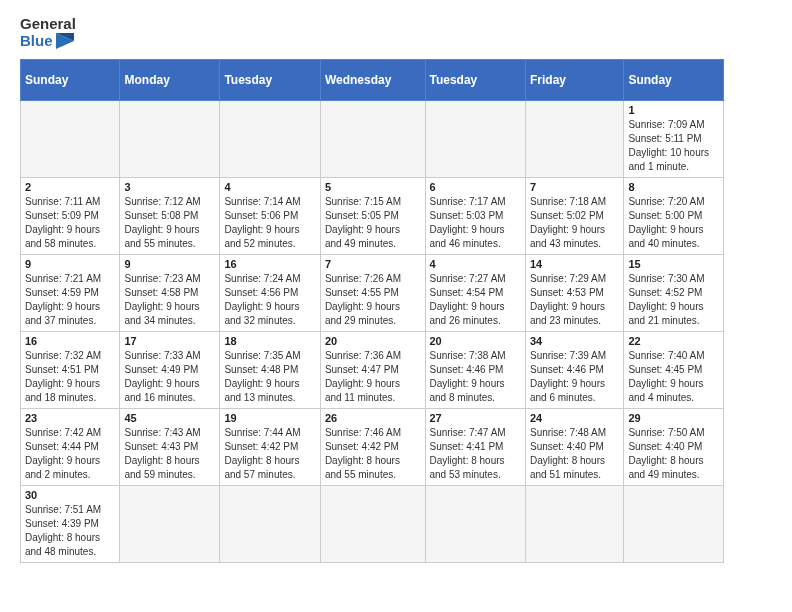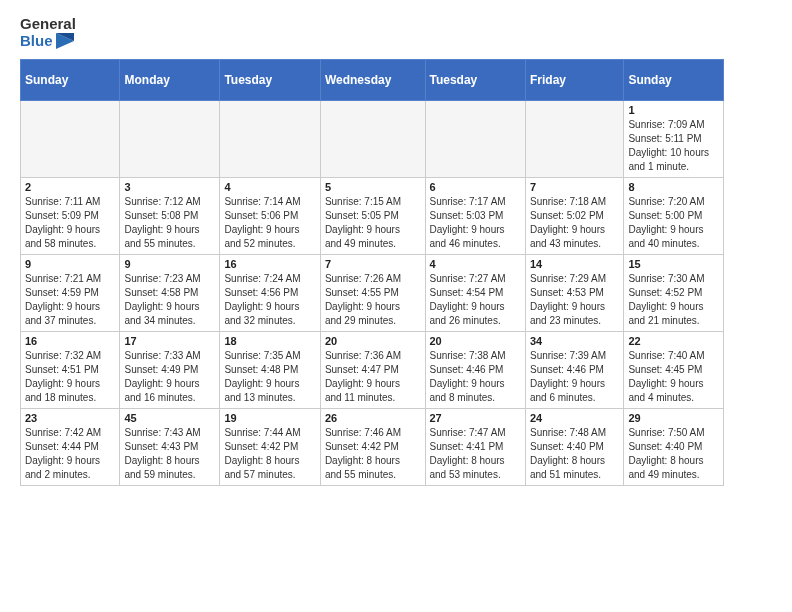--- a/index.html
+++ b/index.html
@@ -241,15 +241,27 @@
           </td>
           <td>
             <span class="day-num">24</span>
             <div class="day-info">Sunrise: 7:48 AM<br>Sunset: 4:40 PM<br>Daylight: 8 hours<br>and 51 minutes.</div>
           </td>
           <td>
             <span class="day-num">29</span>
             <div class="day-info">Sunrise: 7:50 AM<br>Sunset: 4:40 PM<br>Daylight: 8 hours<br>and 49 minutes.</div>
           </td>
         </tr>
+        <tr>
+          <td>
+            <span class="day-num">30</span>
+            <div class="day-info">Sunrise: 7:51 AM<br>Sunset: 4:39 PM<br>Daylight: 8 hours<br>and 48 minutes.</div>
+          </td>
+          <td class="last-row"></td>
+          <td class="last-row"></td>
+          <td class="last-row"></td>
+          <td class="last-row"></td>
+          <td class="last-row"></td>
+          <td class="last-row"></td>
+        </tr>
       </tbody>
   </table>
 </div>
 
 </body></html>

